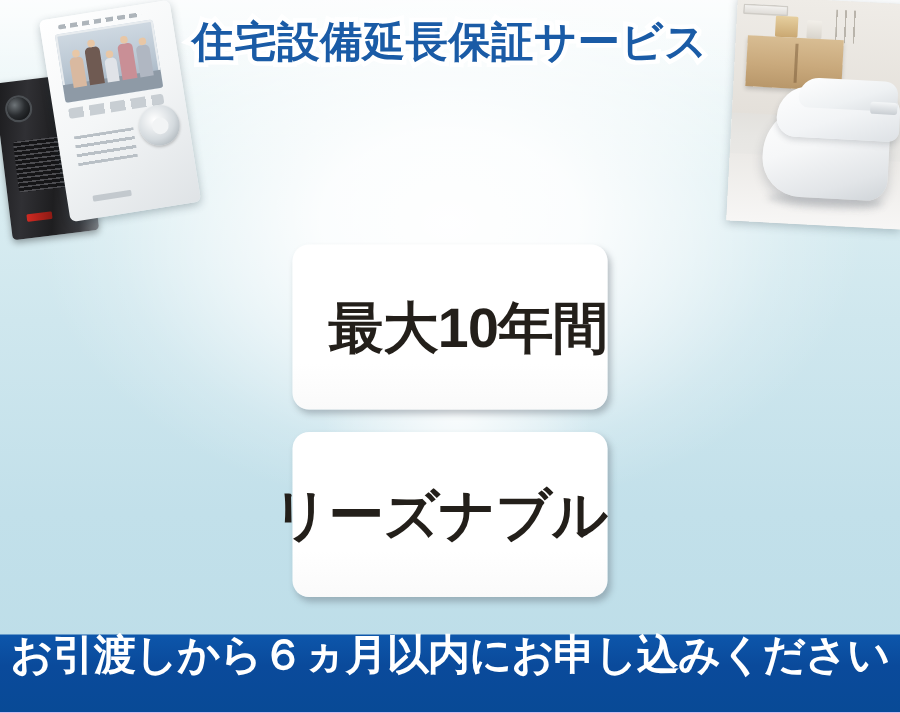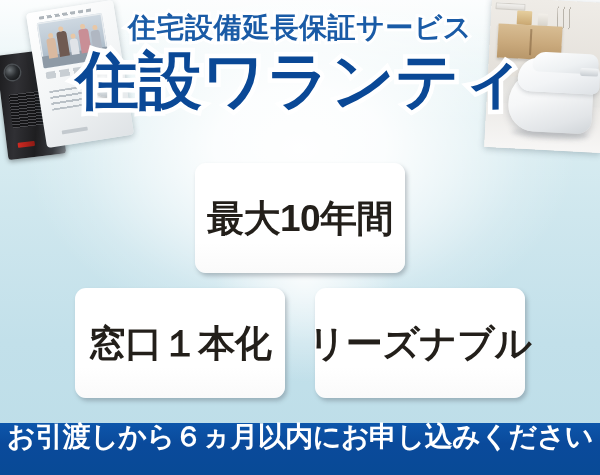--- a/index.html
+++ b/index.html
@@ -208,21 +208,21 @@
   }
 
   
   .boxes{position:absolute;left:0;top:163px;width:600px;z-index:4;}
   .box-row{display:flex;justify-content:center;gap:30px;margin-bottom:15px;}
   .feature-box{
     width:210px;height:110px;
     background:linear-gradient(180deg,#ffffff 0%,#ffffff 72%,#fafafa 100%);
     border-radius:11px;
     box-shadow:2px 3px 4px rgba(90,100,110,0.38);
-    display:flex;align-items:center;justify-content:center;
+    display:flex;align-items:center;justify-content:flex-end;
   }
   .feature-label{
     font-size:37px;font-weight:bold;color:#231f1a;
     letter-spacing:-0.5px;line-height:1;white-space:nowrap;
   }
 
   
   #bottom-bar{
     position:absolute;left:0;bottom:0;width:600px;height:52px;
     background:linear-gradient(180deg,#0d56ab 0%,#0a4a9b 40%,#084a96 100%);
@@ -277,34 +277,30 @@
     <div class="floor"></div>
     <div class="base-shadow"></div>
     <div class="bowl"></div>
     <div class="seat"></div>
     <div class="lid"></div>
     <div class="ctrl"></div>
   </div>
 
   <div id="header-text">
     <div class="subtitle">住宅設備延長保証サービス</div>
-    <div class="maintitle">住設ワランティ</div>
   </div>
 
   <div class="boxes">
     <div class="box-row">
       <div class="feature-box">
         <span class="feature-label">最大10年間</span>
       </div>
     </div>
     <div class="box-row">
       <div class="feature-box">
-        <span class="feature-label">窓口１本化</span>
-      </div>
-      <div class="feature-box">
         <span class="feature-label">リーズナブル</span>
       </div>
     </div>
   </div>
 
   <div id="bottom-bar">
     <span class="bottom-text">お引渡しから６ヵ月以内にお申し込みください</span>
   </div>
 
 </div>

